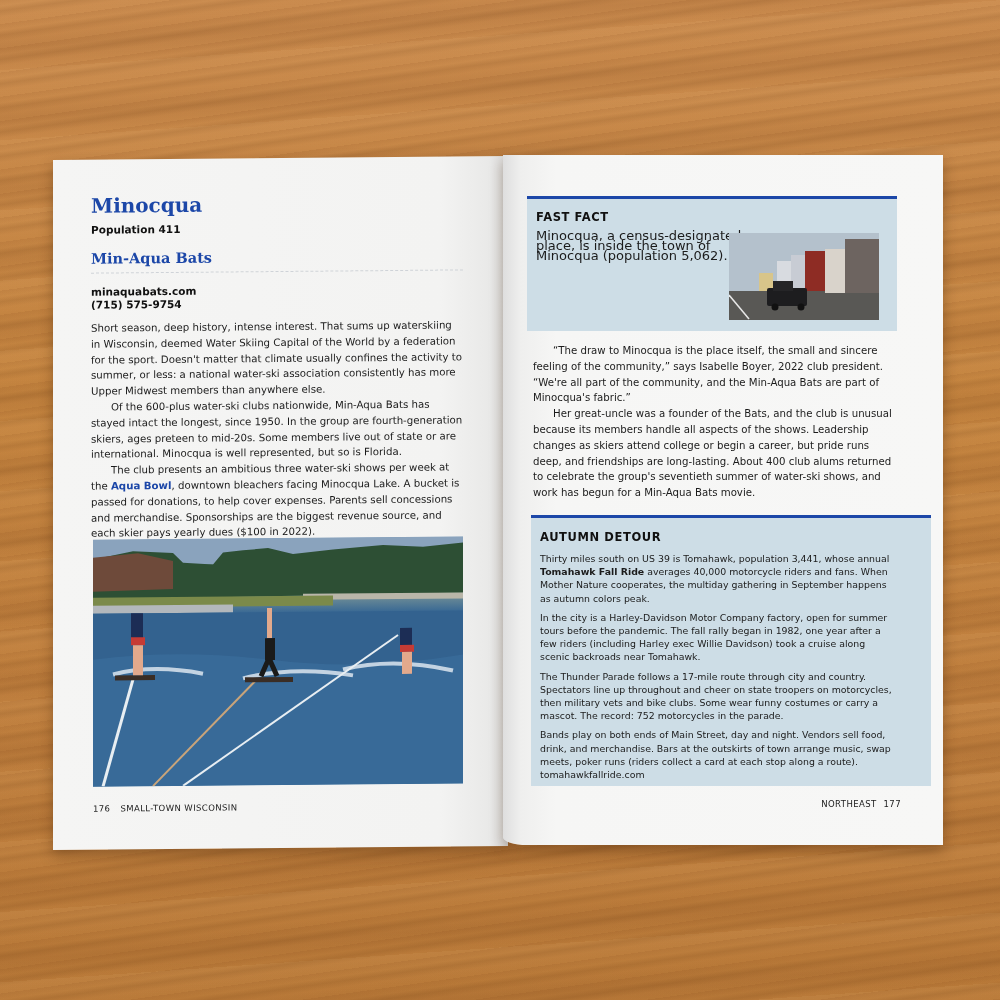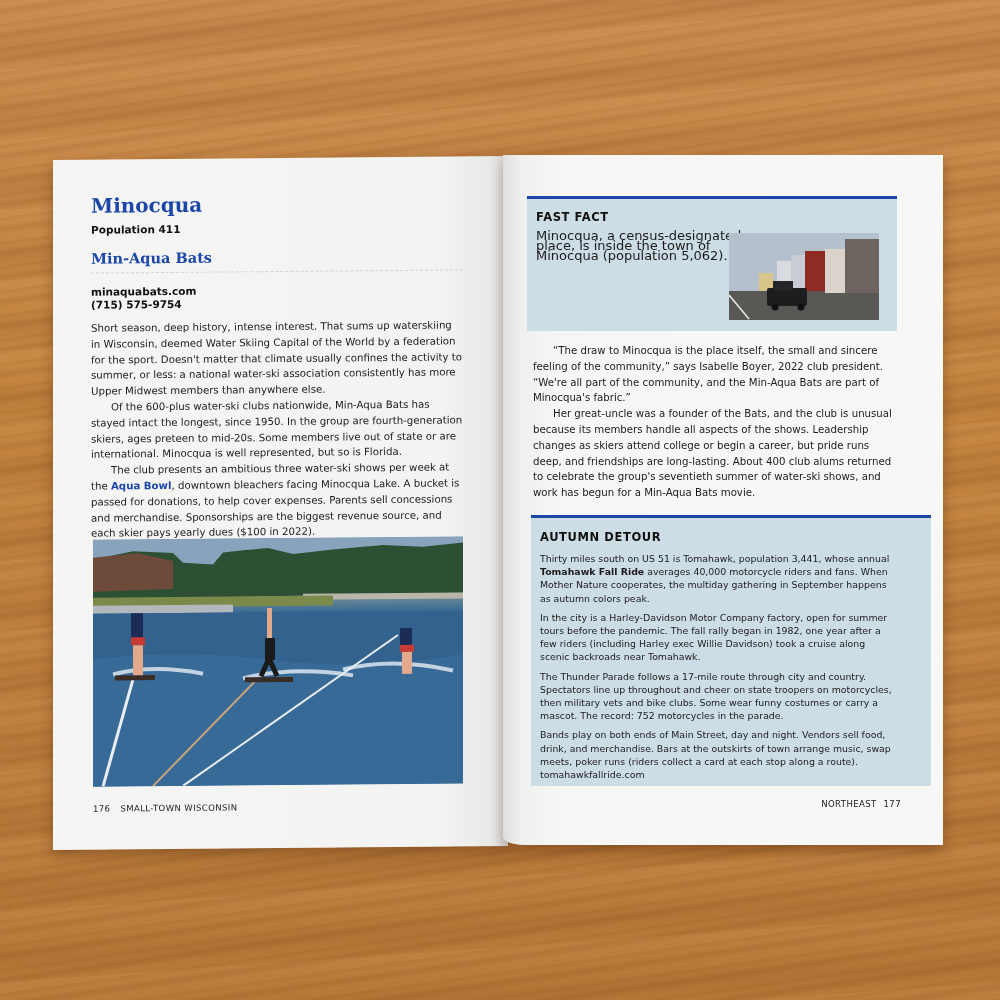--- a/index.html
+++ b/index.html
@@ -138,21 +138,21 @@
   </div>
 
   <div class="right-quote">
     <p class="body-text indent">“The draw to Minocqua is the place itself, the small and sincere feeling of the community,” says Isabelle Boyer, 2022 club president. “We're all part of the community, and the Min-Aqua Bats are part of Minocqua's fabric.”</p>
     <p class="body-text indent">Her great-uncle was a founder of the Bats, and the club is unusual because its members handle all aspects of the shows. Leadership changes as skiers attend college or begin a career, but pride runs deep, and friendships are long-lasting. About 400 club alums returned to celebrate the group's seventieth summer of water-ski shows, and work has begun for a Min-Aqua Bats movie.</p>
   </div>
 
   <div class="box autumn">
     <h3>AUTUMN DETOUR</h3>
     <div class="a-body">
-      <p class="a-para"><span>Thirty miles south on US 51 is Tomahawk, population 3,441, whose annual </span><b>Tomahawk Fall Ride</b><span> averages 40,000 motorcycle riders and fans. When Mother Nature cooperates, the multiday gathering in September happens as autumn colors peak.</span></p>
+      <p class="a-para"><span>Thirty miles south on US 39 is Tomahawk, population 3,441, whose annual </span><b>Tomahawk Fall Ride</b><span> averages 40,000 motorcycle riders and fans. When Mother Nature cooperates, the multiday gathering in September happens as autumn colors peak.</span></p>
       <p class="a-para">In the city is a Harley-Davidson Motor Company factory, open for summer tours before the pandemic. The fall rally began in 1982, one year after a few riders (including Harley exec Willie Davidson) took a cruise along scenic backroads near Tomahawk.</p>
       <p class="a-para">The Thunder Parade follows a 17-mile route through city and country. Spectators line up throughout and cheer on state troopers on motorcycles, then military vets and bike clubs. Some wear funny costumes or carry a mascot. The record: 752 motorcycles in the parade.</p>
       <p class="a-para">Bands play on both ends of Main Street, day and night. Vendors sell food, drink, and merchandise. Bars at the outskirts of town arrange music, swap meets, poker runs (riders collect a card at each stop along a route). tomahawkfallride.com</p>
     </div>
   </div>
 
   <div class="folio folio-right">
     <span>NORTHEAST</span><span class="num">177</span>
   </div>
 </div>

